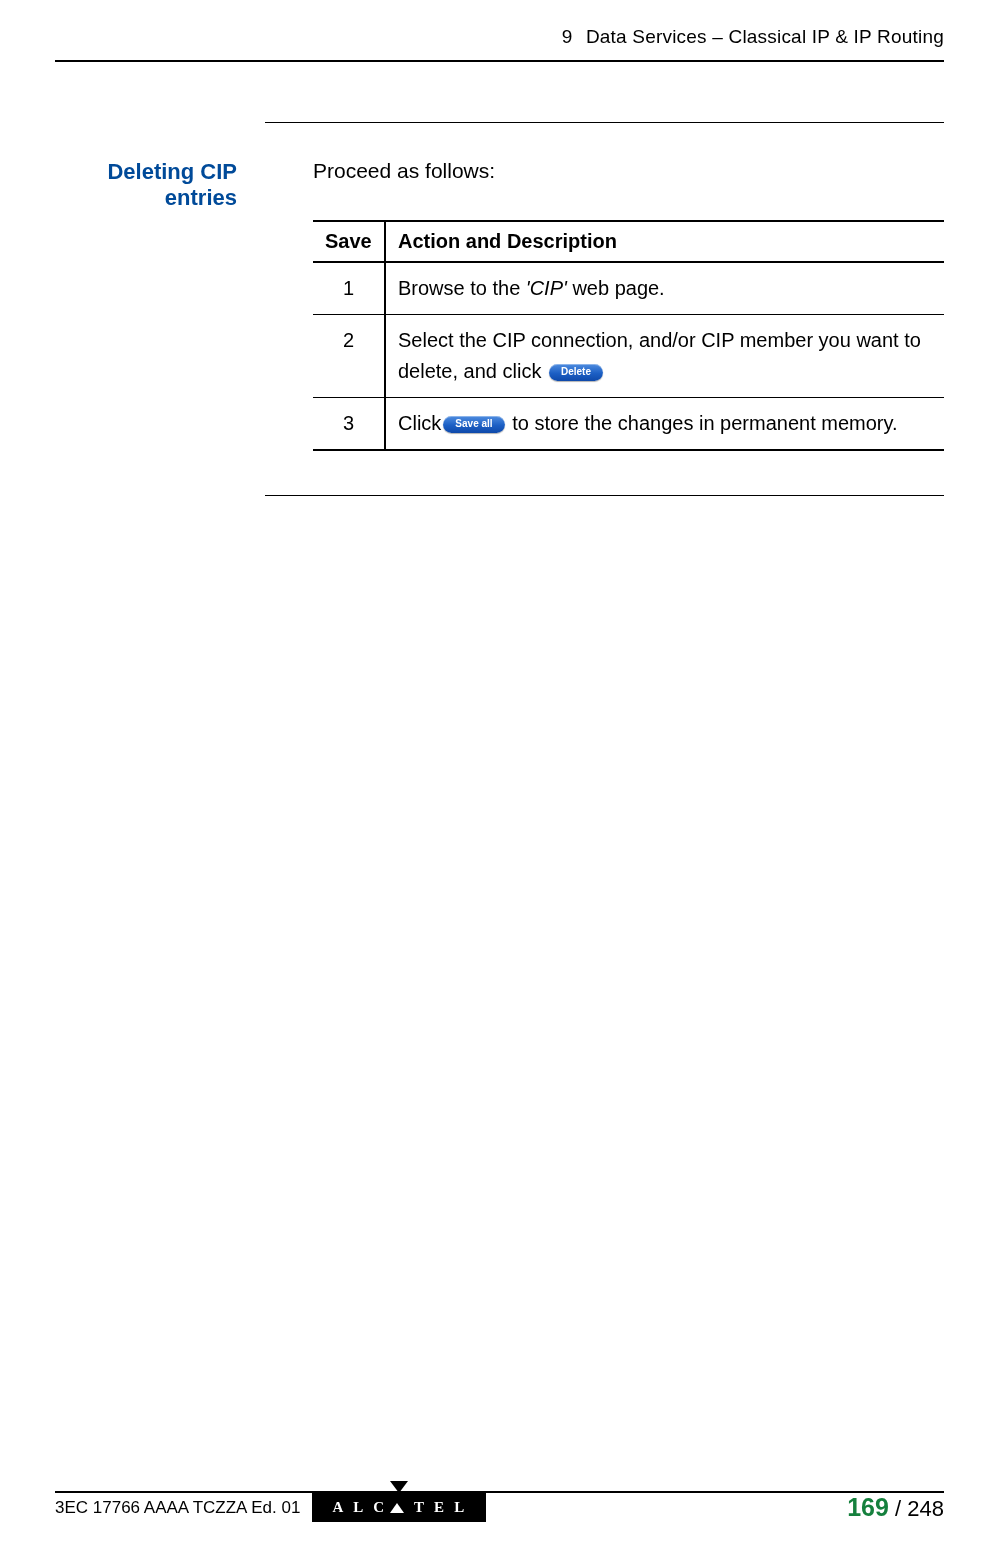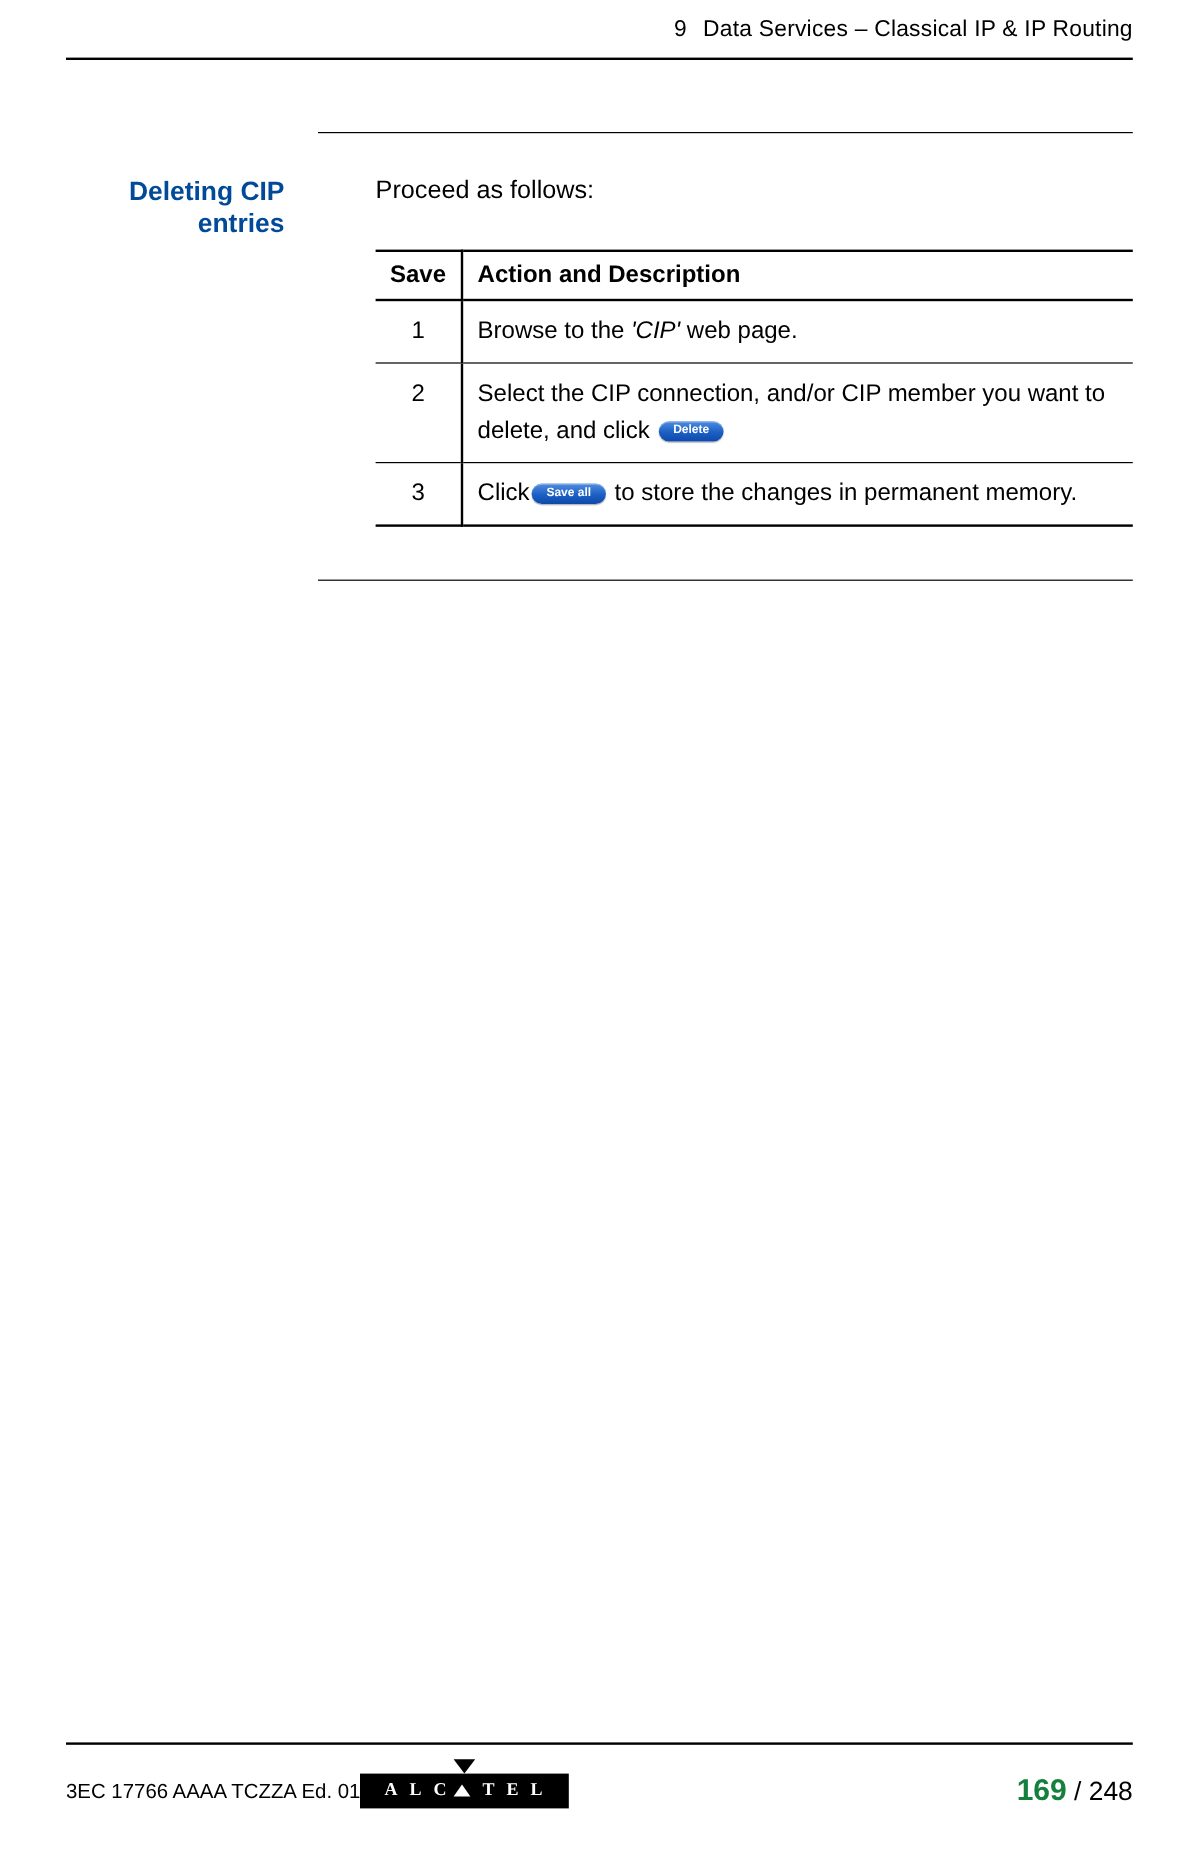--- a/index.html
+++ b/index.html
@@ -18,20 +18,21 @@
       top: 0;
       bottom: 0;
     }
     .header {
       text-align: right;
       font-size: 19px;
       padding-top: 14px;
       padding-bottom: 12px;
       border-bottom: 2px solid #000;
       letter-spacing: 0.2px;
+      margin-top: 12px;
     }
     .header .chnum { margin-right: 8px; }
     .content {
       margin-top: 60px;
       margin-left: 0;
     }
     .hr-line {
       margin-left: 210px;
       border: none;
       border-top: 1px solid #000;
@@ -89,26 +90,27 @@
       padding: 2px 12px 3px;
       border-radius: 11px;
       vertical-align: middle;
       line-height: 1.2;
       font-family: Arial, Helvetica, sans-serif;
       box-shadow: inset 0 1px 0 rgba(255,255,255,0.35), 0 1px 1px rgba(0,0,0,0.3);
       margin: 0 2px;
     }
     .footer {
       position: absolute;
-      left: 0; right: 0; bottom: 36px;
+      left: 0; right: 0; bottom: 21px;
       border-top: 2px solid #000;
-      padding-top: 24px;
+      padding-top: 0;
       display: flex;
       align-items: center;
       font-size: 17px;
+      gap: 12px;
     }
     .footer .doc-code { flex: 0 0 auto; }
     .footer .logo-wrap {
       flex: 1 1 auto;
       position: relative;
       font-family: Liberation Serif, serif;
     }
     .footer .logo {
       display: inline-block;
       background: #000;

